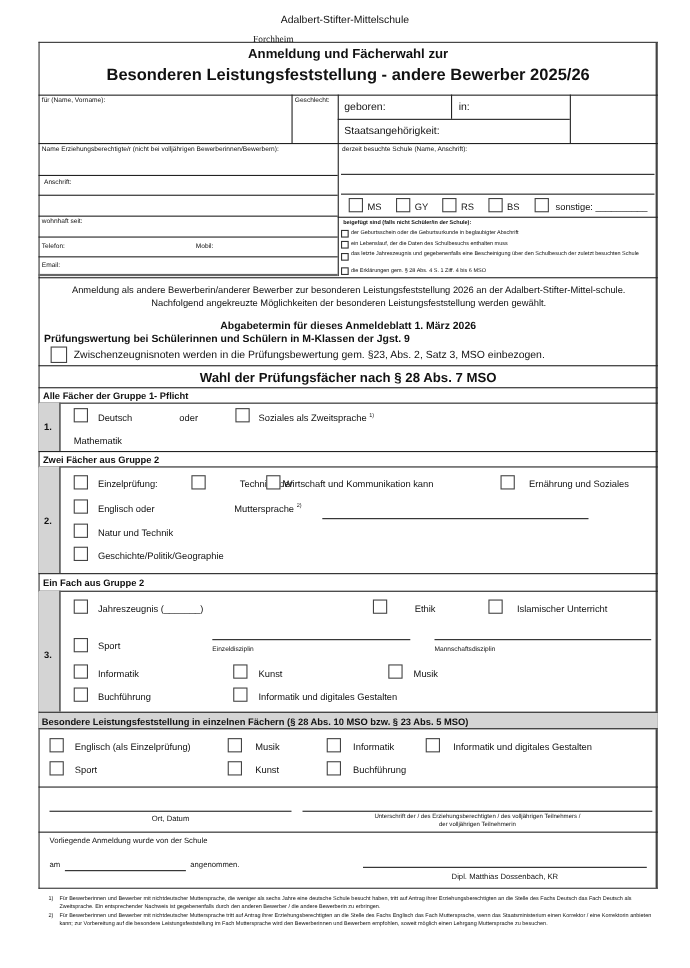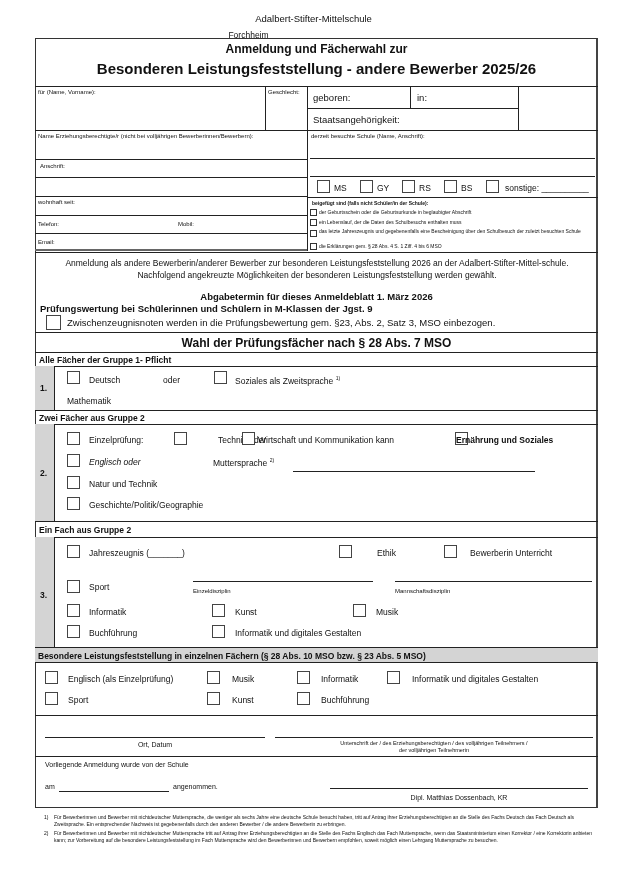--- a/index.html
+++ b/index.html
@@ -16,21 +16,21 @@
   .t9 { font-size: 9.5px; }
   .b { font-weight: bold; }
   .center { text-align: center; }
   .outer { position: absolute; left: 35px; top: 38px; width: 563px; height: 770px; border: 1.5px solid #333; border-right: 2px solid #444; }
   .gray { background: #d4d4d4; }
 </style>
 </head>
 <body>
 
 <div class="abs t9 center" style="left:0;top:13px;width:627px;">Adalbert-Stifter-Mittelschule</div>
-<div class="abs t8 center" style="left:0;top:30px;width:497px;">Forchheim</div>
+<div class="abs t8 center" style="left:0;top:30px;width:497px;font-family:Liberation Serif, serif;">Forchheim</div>
 
 <div class="outer"></div>
 
 <div class="abs b center" style="left:35px;top:42px;width:563px;font-size:12px;">Anmeldung und Fächerwahl zur</div>
 <div class="abs b center" style="left:35px;top:60px;width:563px;font-size:15px;">Besonderen Leistungsfeststellung - andere Bewerber 2025/26</div>
 
 <div class="hline" style="left:35px;top:86px;width:563px;border-top:1.5px solid #222;"></div>
 <div class="vline" style="left:265px;top:86px;height:44px;"></div>
 <div class="vline" style="left:307px;top:86px;height:165px;"></div>
 <div class="vline" style="left:410px;top:86px;height:22px;"></div>
@@ -125,44 +125,44 @@
 <div class="hline" style="left:35px;top:424px;width:563px;"></div>
 <div class="abs gray" style="left:35px;top:424px;width:20px;height:97px;border-right:1px solid #222;"></div>
 <div class="abs b t8" style="left:40px;top:468px;">2.</div>
 <div class="cb" style="left:67px;top:432px;"></div>
 <div class="abs t8" style="left:89px;top:435px;">Einzelprüfung:</div>
 <div class="cb" style="left:174px;top:432px;"></div>
 <div class="abs t8" style="left:190px;top:435px;margin-left:28px;">Technik  oder</div>
 <div class="cb" style="left:242px;top:432px;"></div>
 <div class="abs t8" style="left:258px;top:435px;">Wirtschaft und Kommunikation kann</div>
 <div class="cb" style="left:455px;top:432px;"></div>
-<div class="abs t8" style="left:456px;top:435px;font-weight:bold;">Ernährung und Soziales</div>
+<div class="abs t8" style="left:481px;top:435px;">Ernährung und Soziales</div>
 
 <div class="cb" style="left:67px;top:454px;"></div>
-<div class="abs t8" style="left:89px;top:457px;font-style:italic;">Englisch oder</div>
+<div class="abs t8" style="left:89px;top:457px;">Englisch oder</div>
 <div class="abs t8" style="left:213px;top:457px;"><span>Muttersprache</span> <sup style="font-size:5px;">2)</sup></div>
 <div class="hline" style="left:293px;top:471px;width:242px;"></div>
 <div class="abs" style="left:293px;top:456px;width:242px;height:14px;"></div>
 
 <div class="cb" style="left:67px;top:476px;"></div>
 <div class="abs t8" style="left:89px;top:479px;">Natur und Technik</div>
 <div class="cb" style="left:67px;top:497px;"></div>
 <div class="abs t8" style="left:89px;top:500px;">Geschichte/Politik/Geographie</div>
 <div class="hline" style="left:35px;top:521px;width:563px;"></div>
 
 <div class="abs b t8" style="left:39px;top:525px;">Ein Fach aus Gruppe 2</div>
 <div class="hline" style="left:35px;top:537px;width:563px;"></div>
 <div class="abs gray" style="left:35px;top:537px;width:20px;height:110px;border-right:1px solid #222;"></div>
 <div class="abs b t8" style="left:40px;top:590px;">3.</div>
 <div class="cb" style="left:67px;top:545px;"></div>
 <div class="abs t8" style="left:89px;top:548px;">Jahreszeugnis (_______)</div>
 <div class="cb" style="left:339px;top:545px;"></div>
 <div class="abs t8" style="left:377px;top:548px;">Ethik</div>
 <div class="cb" style="left:444px;top:545px;"></div>
-<div class="abs t8" style="left:470px;top:548px;">Bewerberin Unterricht</div>
+<div class="abs t8" style="left:470px;top:548px;">Islamischer Unterricht</div>
 
 <div class="cb" style="left:67px;top:580px;"></div>
 <div class="abs t8" style="left:89px;top:582px;">Sport</div>
 <div class="hline" style="left:193px;top:581px;width:180px;"></div>
 <div class="abs" style="left:193px;top:566px;width:180px;height:14px;"></div>
 <div class="abs t6" style="left:193px;top:588px;">Einzeldisziplin</div>
 <div class="hline" style="left:395px;top:581px;width:197px;"></div>
 <div class="abs" style="left:395px;top:566px;width:197px;height:14px;"></div>
 <div class="abs t6" style="left:395px;top:588px;">Mannschaftsdisziplin</div>
 

